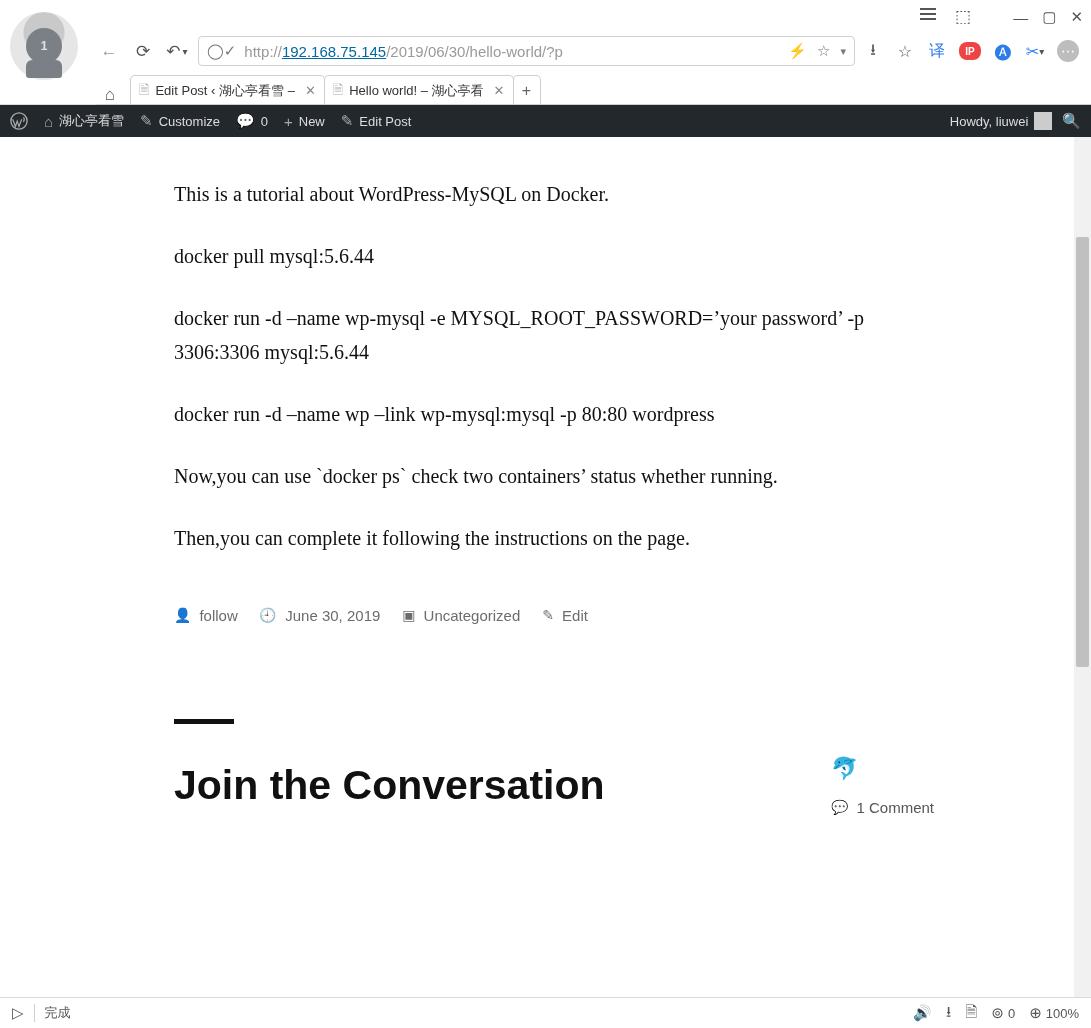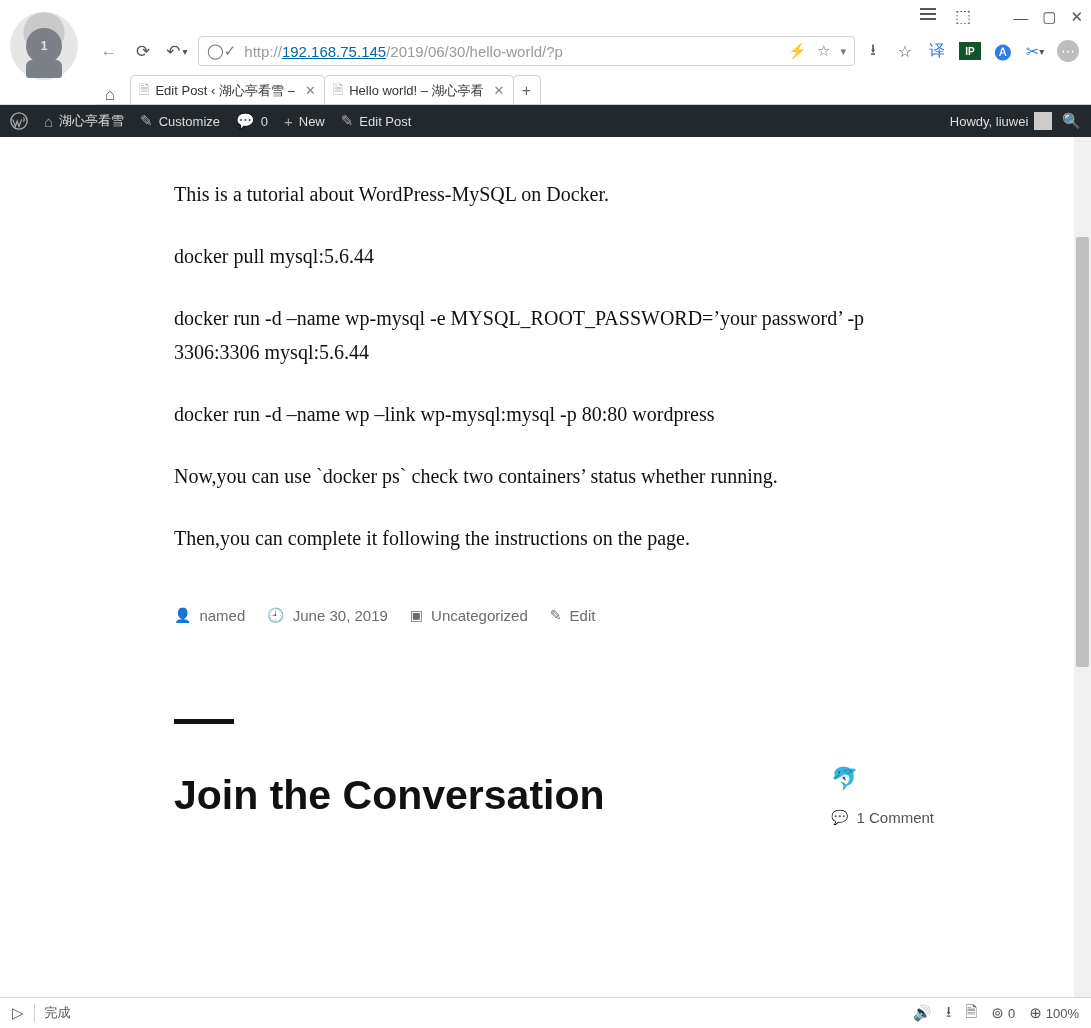--- a/index.html
+++ b/index.html
@@ -75,21 +75,21 @@
   .url-box .shield { color:#777; font-size:15px;}
   .url-text { white-space:nowrap; }
   .url-text .strong { color:#0369a1;text-decoration:underline; }
   .url-text .faded { color:#9a9a9a; }
   .url-right { display:flex; gap:10px; align-items:center; color:#777; }
   .toolbar-right {
     display:flex; gap:12px; align-items:center; color:#555;
   }
   .ic { width:20px; height:20px; display:inline-flex; align-items:center; justify-content:center; font-size:16px; cursor:pointer;}
   .ic.blue{color:#2b7de9;}
-  .ic.boxed{background:#14532d;color:#fff;border-radius:0;font-size:10px;font-weight:bold;width:22px;height:18px;}
+  .ic.boxed{background:#ef4444;color:#fff;border-radius:8px;font-size:10px;font-weight:bold;width:22px;height:18px;}
   .ic.more{background:#bdbdbd;color:#fff;border-radius:50%; width:22px;height:22px;font-size:14px;}
   .tab-row {
     position:absolute;
     top: 72px; left: 96px; right: 0;
     height: 33px;
     display:flex; align-items:flex-end; gap:0;
   }
   .home-ic { width:28px; display:flex; justify-content:center; color:#555; font-size:17px; margin-right:6px;}
   .tab {
     height: 30px;
@@ -158,21 +158,21 @@
   }
   .meta-item{display:flex;align-items:center;gap:8px;}
   .meta-ic{font-size:14px;color:#6c6c6c;}
   .meta-item a{color:#6c6c6c;text-decoration:none;}
   .hr-short{
     margin-top:90px;
     width:60px;height:5px;background:#111;
   }
   .conv-row{
     display:flex;justify-content:space-between;align-items:flex-end;
-    margin-top:36px;
+    margin-top:26px;
   }
   .conv-title{
     font-family: -apple-system, Arial, sans-serif;
     font-size:41px;font-weight:800;color:#111;
   }
   .conv-side{
     font-family:-apple-system,Arial,sans-serif;
     text-align:left;
   }
   .conv-side .av{font-size:22px;}
@@ -300,21 +300,21 @@
     <p>This is a tutorial about WordPress-MySQL on Docker.</p>
     <p>docker pull mysql:5.6.44</p>
     <p>docker run -d –name wp-mysql -e MYSQL_ROOT_PASSWORD=’your password’ -p 3306:3306 mysql:5.6.44</p>
     <p>docker run -d –name wp –link wp-mysql:mysql -p 80:80 wordpress</p>
     <p>Now,you can use `docker ps` check two containers’ status whether running.</p>
     <p>Then,you can complete it following the instructions on the page.</p>
 
     <div class="meta-row">
       <span class="meta-item">
         <span class="meta-ic">👤</span>
-        <a>named</a>
+        <a>follow</a>
       </span>
       <span class="meta-item">
         <span class="meta-ic">🕘</span>
         <a>June 30, 2019</a>
       </span>
       <span class="meta-item">
         <span class="meta-ic">▣</span>
         <a>Uncategorized</a>
       </span>
       <span class="meta-item">

